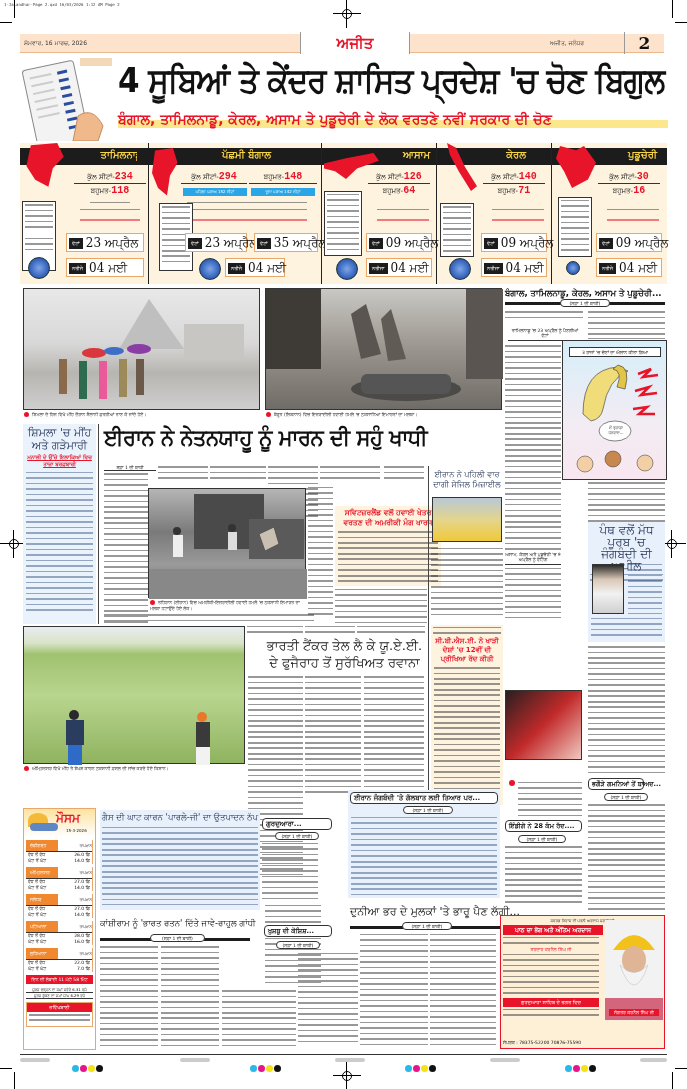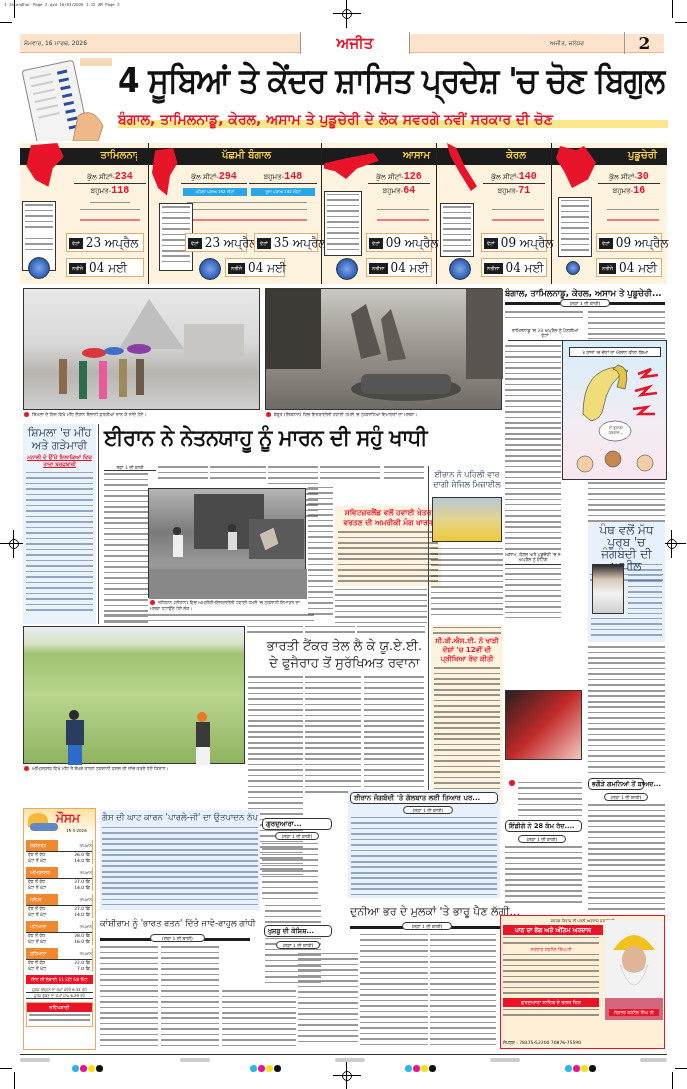--- a/index.html
+++ b/index.html
@@ -104,21 +104,21 @@
           <rect x="16" y="48" width="22" height="2"></rect>
           <rect x="16" y="56" width="22" height="2"></rect>
         </g>
     </g>
     <path d="M60 60 Q75 50 85 70 L80 85 L55 85 Z" fill="#f0b98c" stroke="#c98a5a"></path>
     <rect x="62" y="2" width="32" height="8" fill="#f3d9b7"></rect>
   </svg>
 </div>
 
 <div class="abs head1">4 ਸੂਬਿਆਂ ਤੇ ਕੇਂਦਰ ਸ਼ਾਸਿਤ ਪ੍ਰਦੇਸ਼ 'ਚ ਚੋਣ ਬਿਗੁਲ</div>
-<div class="abs head2">ਬੰਗਾਲ, ਤਾਮਿਲਨਾਡੂ, ਕੇਰਲ, ਅਸਾਮ ਤੇ ਪੁਡੂਚੇਰੀ ਦੇ ਲੋਕ ਸਵਰਗੇ ਨਵੀਂ ਸਰਕਾਰ ਦੀ ਚੋਣ</div>
+<div class="abs head2">ਬੰਗਾਲ, ਤਾਮਿਲਨਾਡੂ, ਕੇਰਲ, ਅਸਾਮ ਤੇ ਪੁਡੂਚੇਰੀ ਦੇ ਲੋਕ ਵਰਤਣੇ ਨਵੀਂ ਸਰਕਾਰ ਦੀ ਚੋਣ</div>
 
 <div class="abs states">
 
   <div class="abs state" style="left:0">
     <div class="abs st-bar"></div>
     <div class="abs st-map"></div>
     <div class="abs st-name">ਤਾਮਿਲਨਾਡੂ</div>
     <div class="abs st-seats"><span>ਕੁੱਲ ਸੀਟਾਂ-</span><b>234</b></div>
     <div class="abs st-maj"><span>ਬਹੁਮਤ-</span><b>118</b></div>
     <div class="abs st-sub lines" style="height:2px;top:59px;width:40px;left:70px"></div>

